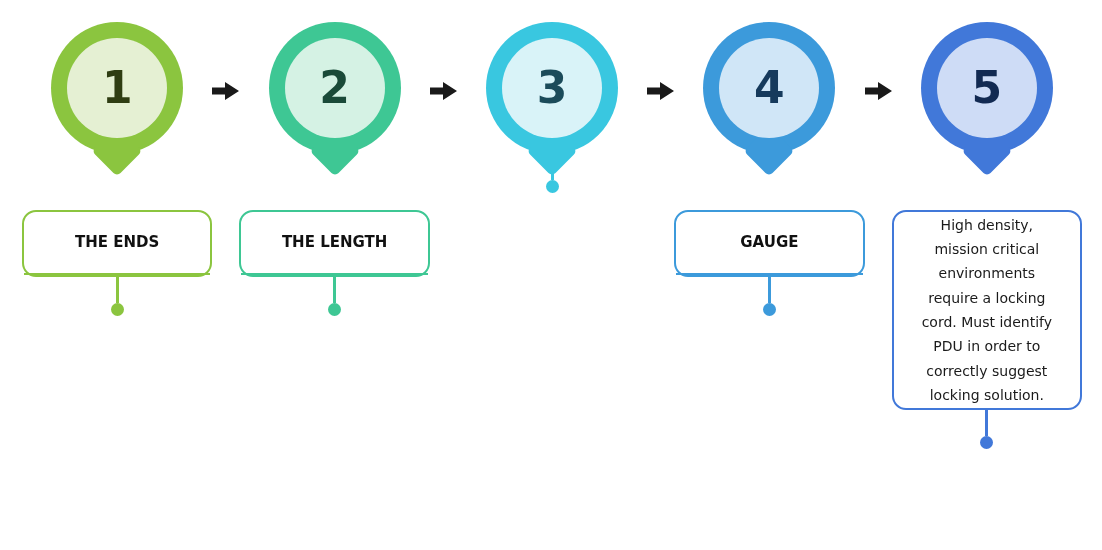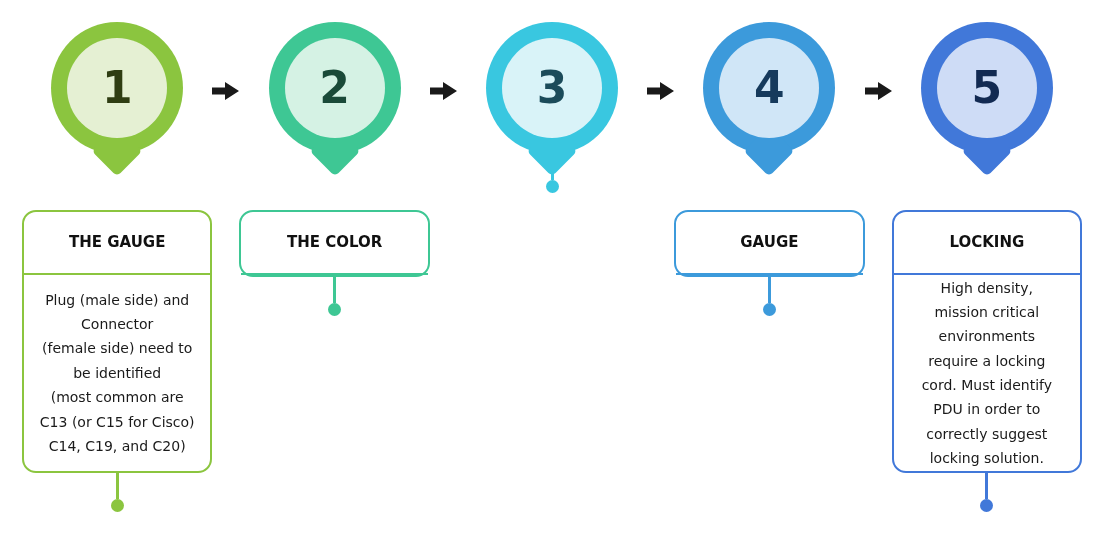--- a/index.html
+++ b/index.html
@@ -132,48 +132,41 @@
   <div class="row">
 
     <div class="col" style="--accent: #8BC53F; --fill: #E5F0D3; --numcolor: #2F3D12;">
       <div class="marker">
         <div class="tail"></div>
         <div class="inner">
           <span class="num">1</span>
         </div>
       </div>
       <div class="card">
-        <div class="card-title">THE GAUGE</div>
-        <div class="card-body">Plug (male side) and
-Connector
-(female side) need to
-be identified
-(most common are
-C13 (or C15 for Cisco)
-C14,  C19, and C20)</div>
+        <div class="card-title">THE ENDS</div>
       </div>
       <div class="stem"></div>
       <div class="dot"></div>
     </div>
 
     <div class="arrow" style="color: rgb(26, 26, 26);">
       <svg width="27" height="18" viewBox="0 0 27 18">
           <path fill="currentColor" d="M0 5.5 H13 V0 L27 9 L13 18 V12.5 H0 Z"></path>
         </svg>
     </div>
 
     <div class="col" style="--accent: #3EC794; --fill: #D5F2E4; --numcolor: #1A4A38;">
       <div class="marker">
         <div class="tail"></div>
         <div class="inner">
           <span class="num">2</span>
         </div>
       </div>
       <div class="card">
-        <div class="card-title">THE COLOR</div>
+        <div class="card-title">THE LENGTH</div>
       </div>
       <div class="stem"></div>
       <div class="dot"></div>
     </div>
 
     <div class="arrow" style="color: rgb(26, 26, 26);">
       <svg width="27" height="18" viewBox="0 0 27 18">
           <path fill="currentColor" d="M0 5.5 H13 V0 L27 9 L13 18 V12.5 H0 Z"></path>
         </svg>
     </div>
@@ -216,21 +209,20 @@
     </div>
 
     <div class="col" style="--accent: #4178D9; --fill: #CEDCF6; --numcolor: #122A52;">
       <div class="marker">
         <div class="tail"></div>
         <div class="inner">
           <span class="num">5</span>
         </div>
       </div>
       <div class="card">
-        <div class="card-title">LOCKING</div>
         <div class="card-body">High density,
 mission critical
 environments
 require a locking
 cord.  Must identify
 PDU in order to
 correctly suggest
 locking solution.</div>
       </div>
       <div class="stem"></div>

